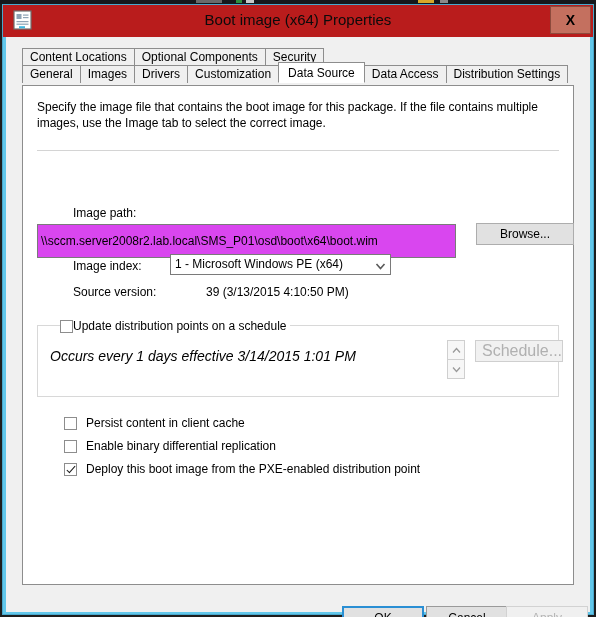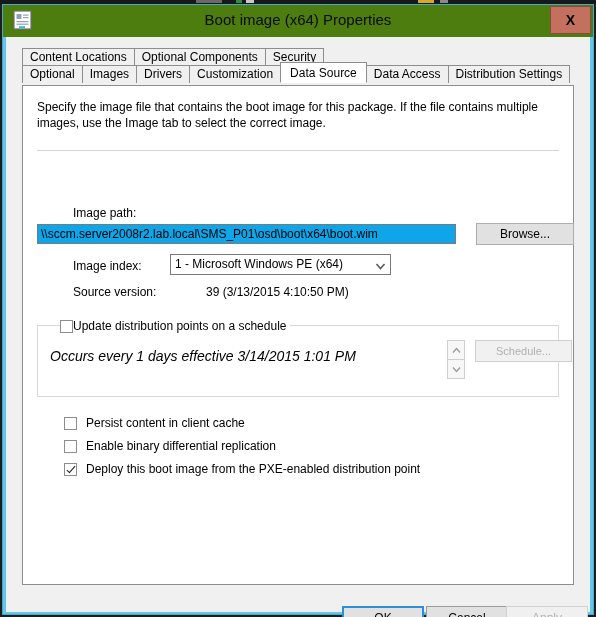--- a/index.html
+++ b/index.html
@@ -38,21 +38,21 @@
     height: 611px;
     box-sizing: border-box;
     background: #62c7ea;
     border: 1px solid #4aa8cc;
   }
 
   
   #titlebar {
     position: relative;
     height: 32px;
-    background: #4d7c0f;
+    background: #b91c1c;
   }
   #title-icon {
     position: absolute;
     left: 10px;
     top: 5px;
     width: 20px;
     height: 21px;
   }
   #title-text {
     position: absolute;
@@ -169,25 +169,25 @@
   #label-image-path { left: 14px; top: 120px; }
 
   #input-image-path {
     position: absolute;
     left: 14px;
     top: 138px;
     width: 419px;
     height: 20px;
     box-sizing: border-box;
     border: 1px solid #7a7a7a;
-    background: #0ea5e9;
-    font-family: "Liberation Sans", sans-serif;
-    font-size: 12px;
-    color: #000;
-    padding: 9px 3px;
+    background: #d946ef;
+    font-family: "Liberation Sans", sans-serif;
+    font-size: 12px;
+    color: #000;
+    padding: 16px 3px;
     outline: none;
   }
 
   #browse-button {
     position: absolute;
     left: 453px;
     top: 137px;
     width: 98px;
     height: 22px;
     box-sizing: border-box;
@@ -303,28 +303,28 @@
     background: #f7f7f7;
     cursor: pointer;
   }
   #spinner .sp.up { top: 0; }
   #spinner .sp.dn { top: 19px; }
   #spinner .sp svg { position: absolute; left: 4px; top: 6px; }
   #schedule-button {
     position: absolute;
     left: 437px;
     top: 14px;
-    width: 97px;
+    width: 88px;
     height: 22px;
     box-sizing: border-box;
     background: #f1f1f1;
     border: 1px solid #cfcfcf;
     color: #b0b0b0;
     font-family: "Liberation Sans", sans-serif;
-    font-size: 11px;
+    font-size: 16px;
     cursor: default;
   }
 
   
   .cbrow {
     position: absolute;
     left: 22px;
     display: flex;
     align-items: center;
     white-space: nowrap;
@@ -416,21 +416,21 @@
 
   <div id="client">
 
     <div id="tabstrip">
       <div class="tab-row row1">
         <div class="tab">Content Locations</div>
         <div class="tab">Optional Components</div>
         <div class="tab">Security</div>
       </div>
       <div class="tab-row row2">
-        <div class="tab">Optional</div>
+        <div class="tab">General</div>
         <div class="tab">Images</div>
         <div class="tab">Drivers</div>
         <div class="tab">Customization</div>
         <div class="tab active">Data Source</div>
         <div class="tab">Data Access</div>
         <div class="tab">Distribution Settings</div>
       </div>
     </div>
 
     <div id="tabpage">

